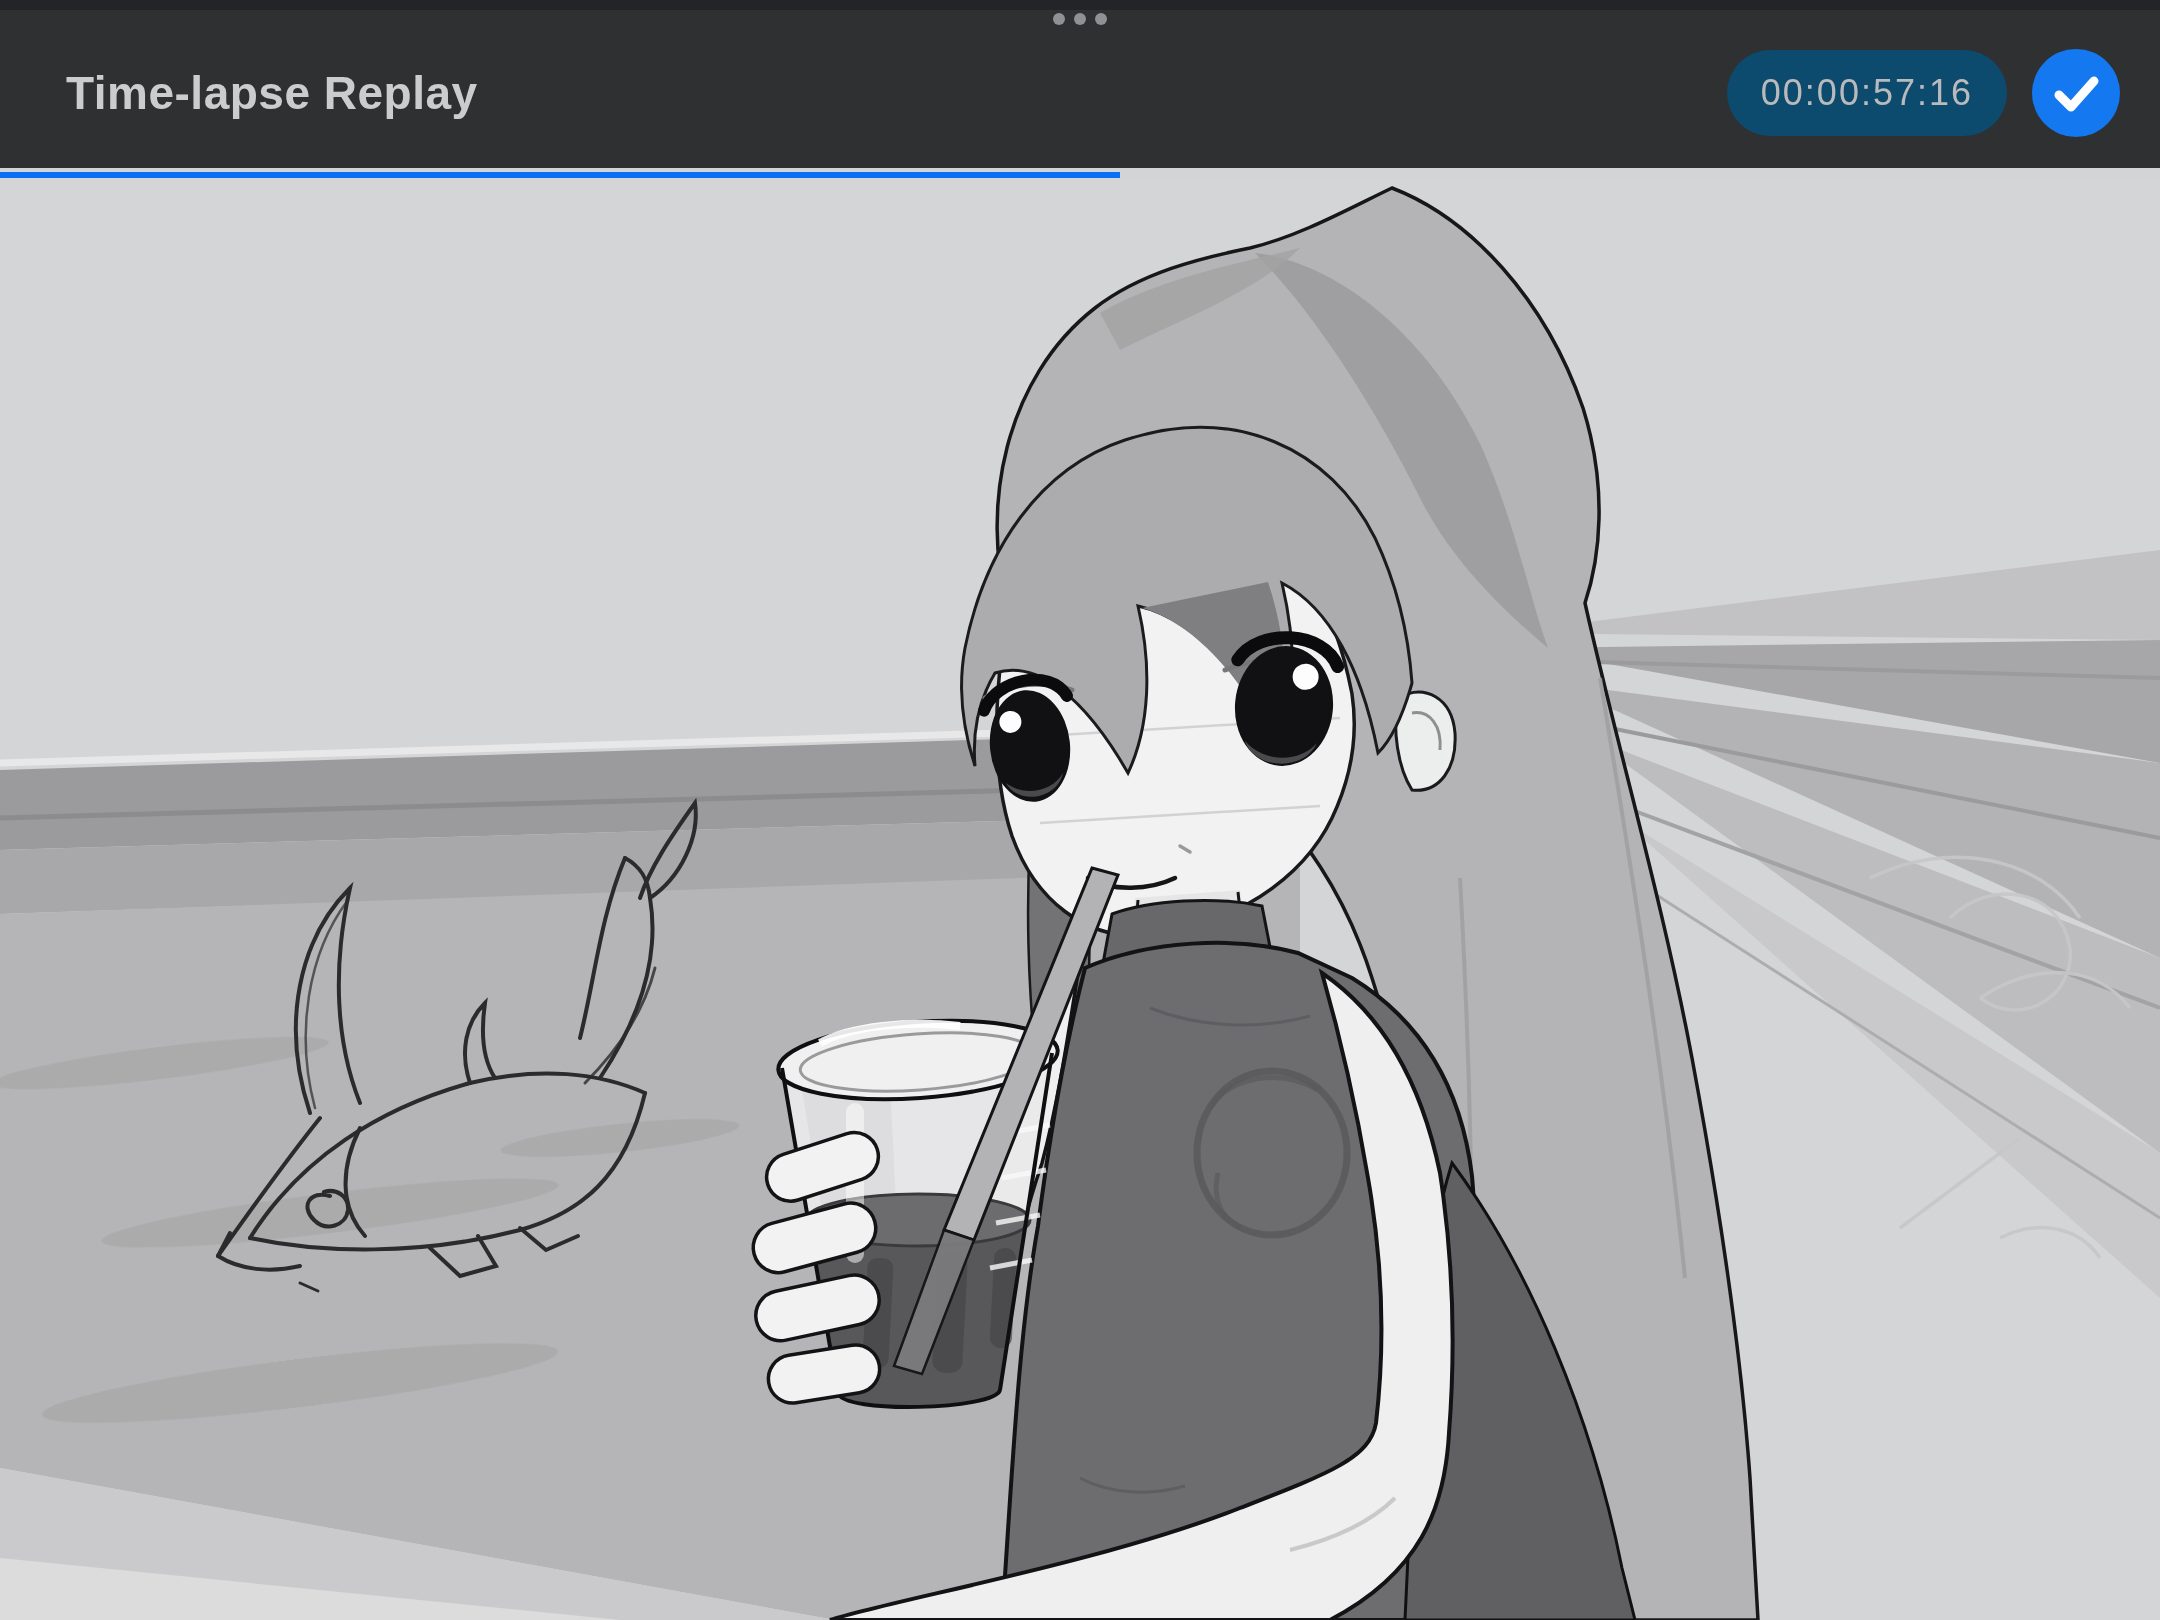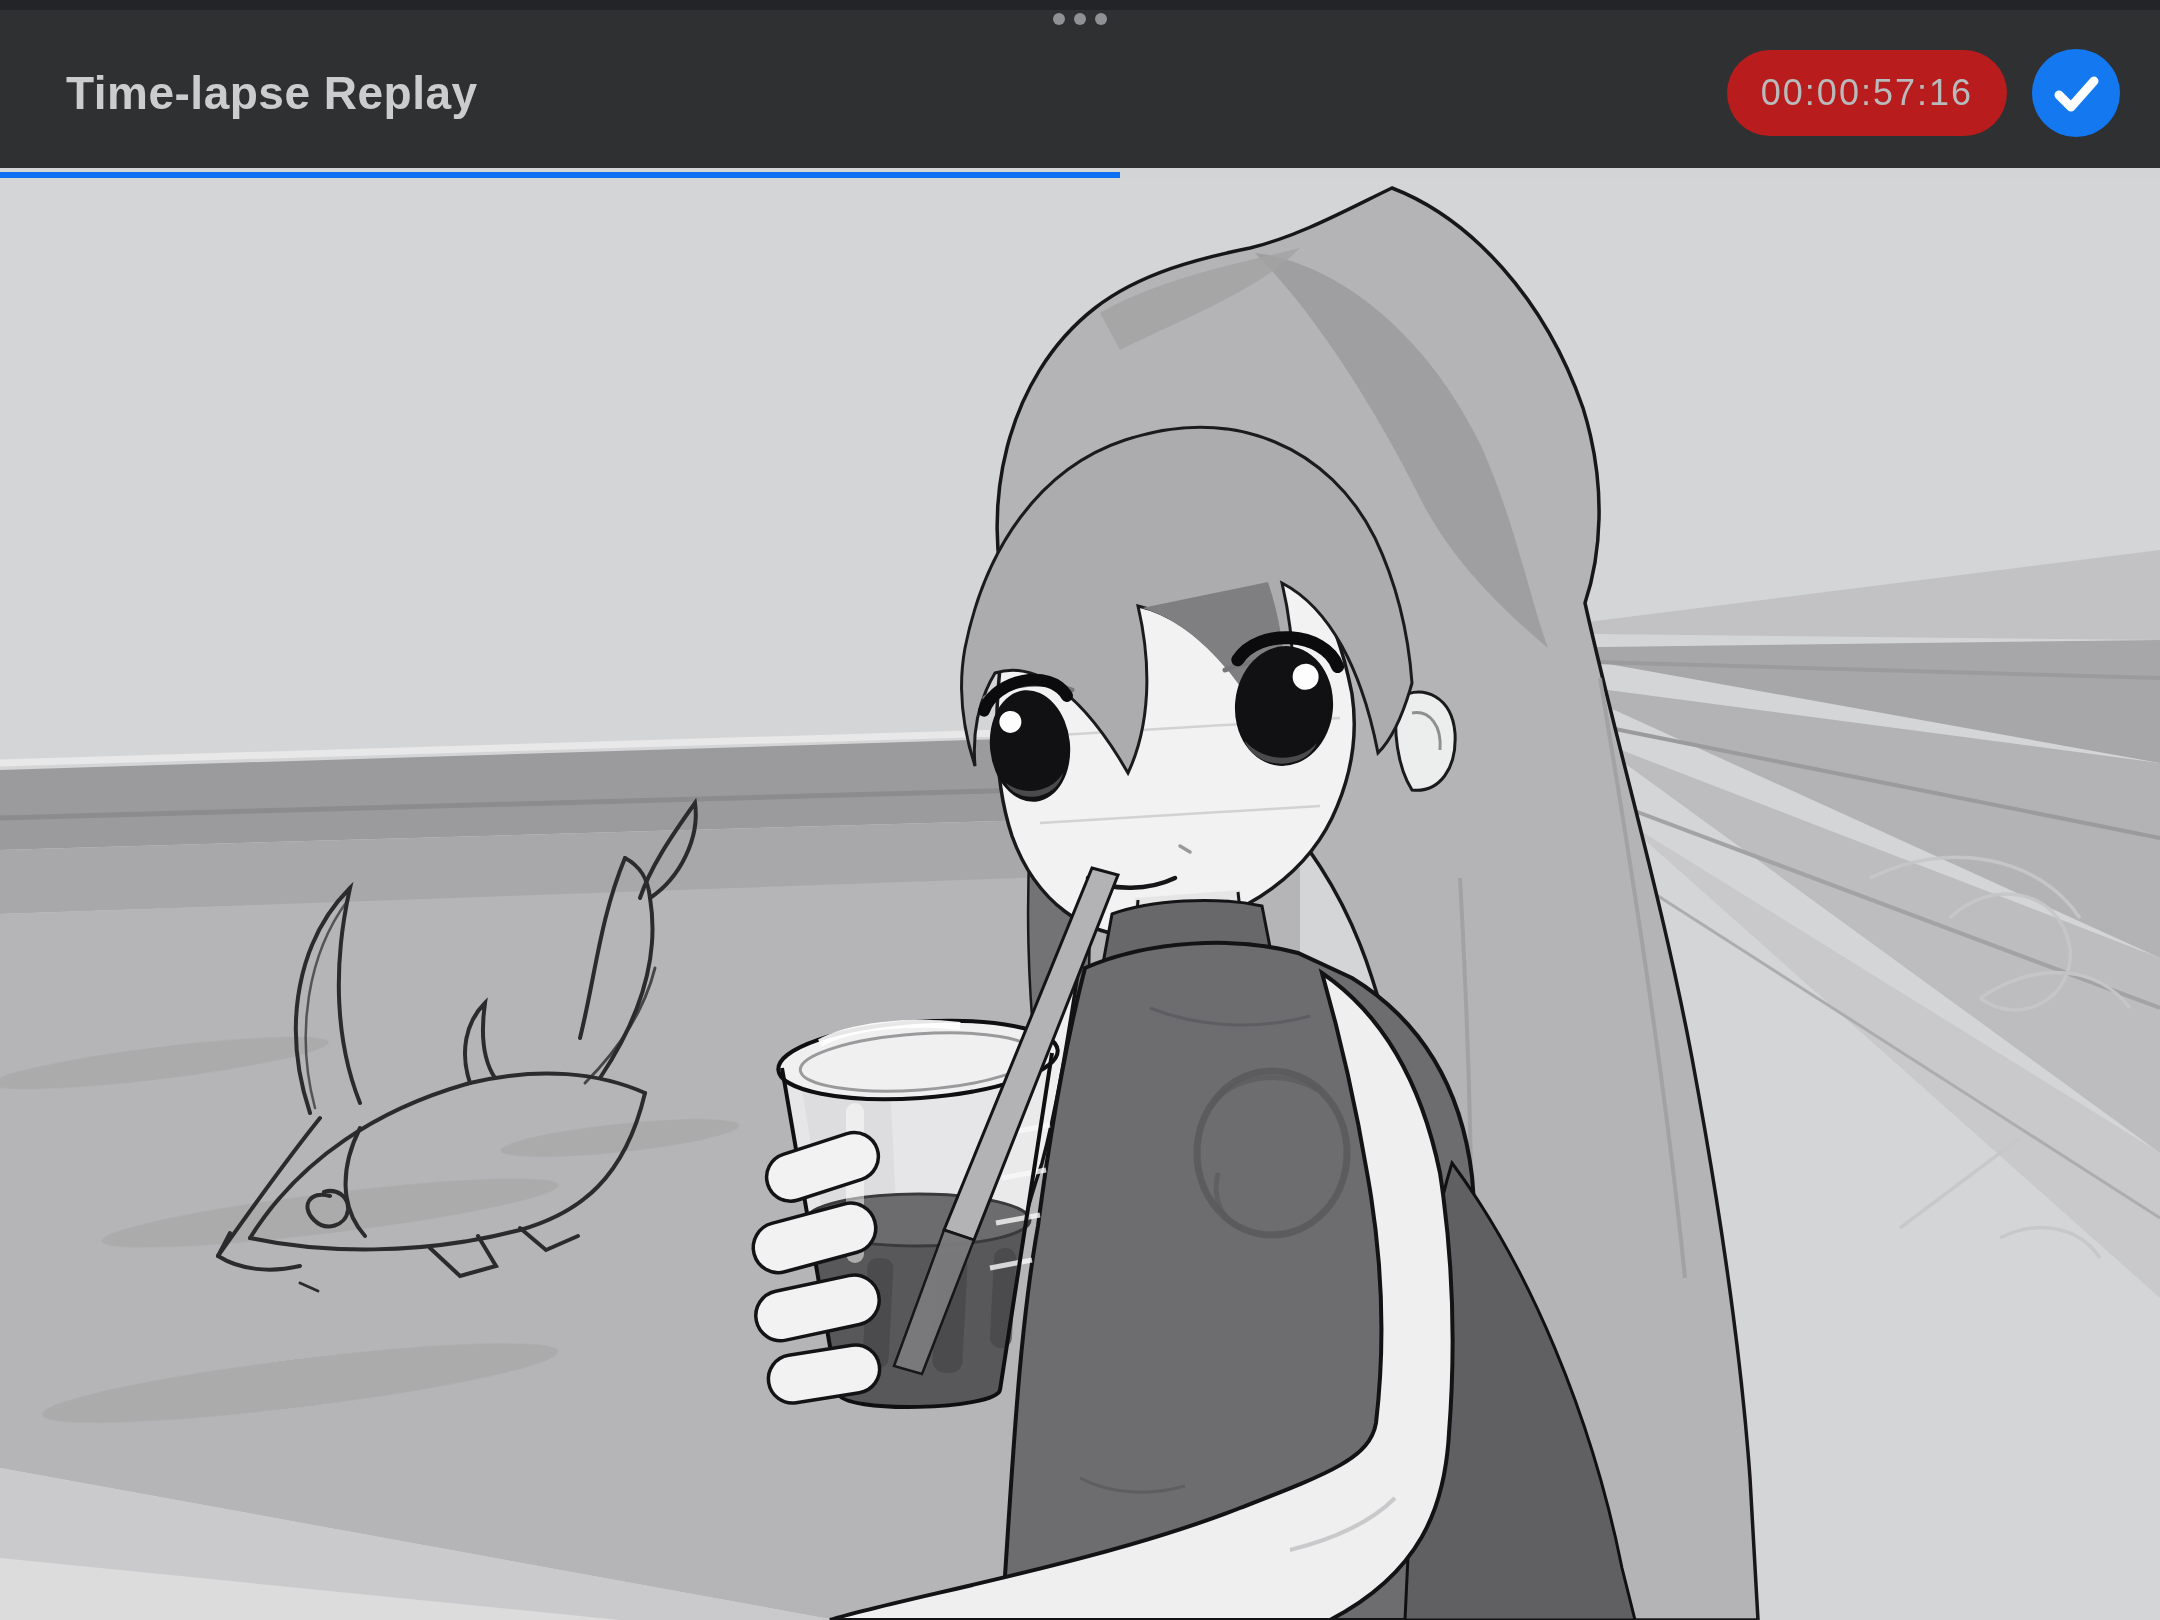--- a/index.html
+++ b/index.html
@@ -6,21 +6,21 @@
   .screen{position:relative;width:2160px;height:1620px;overflow:hidden;font-family:"Liberation Sans",sans-serif;background:#d4d5d6;}
 
   
   .header{position:relative;width:2160px;height:168px;background:#2f3032;}
   .header::before{content:"";position:absolute;top:0;left:0;right:0;height:10px;background:#232427;}
   .drag-handle{position:absolute;top:13px;left:50%;transform:translateX(-50%);display:flex;gap:9px;}
   .drag-handle .dot{width:12px;height:12px;border-radius:50%;background:#8f9194;}
   .header-row{display:flex;align-items:center;height:180px;padding:6px 40px 0 66px;box-sizing:border-box;}
   .title{color:#cbccce;font-size:46px;font-weight:700;letter-spacing:.5px;}
   .spacer{flex:1;}
-  .time-pill{display:flex;align-items:center;justify-content:center;min-width:231px;height:86px;border-radius:43px;background:#b91c1c;color:#b8babc;font-size:36px;letter-spacing:2px;padding:0 34px;box-sizing:border-box;}
+  .time-pill{display:flex;align-items:center;justify-content:center;min-width:231px;height:86px;border-radius:43px;background:#0c4a6e;color:#b8babc;font-size:36px;letter-spacing:2px;padding:0 34px;box-sizing:border-box;}
   .confirm-btn{width:88px;height:88px;margin-left:25px;border:none;padding:0;background:transparent;cursor:pointer;}
 
   
   .progress-track{position:relative;width:2160px;height:10px;background:#d3d4d5;}
 
   
   .canvas-wrap{position:relative;width:2160px;height:1442px;background:#d4d5d6;}
   .canvas-wrap svg{display:block;}
 </style>
 </head>

